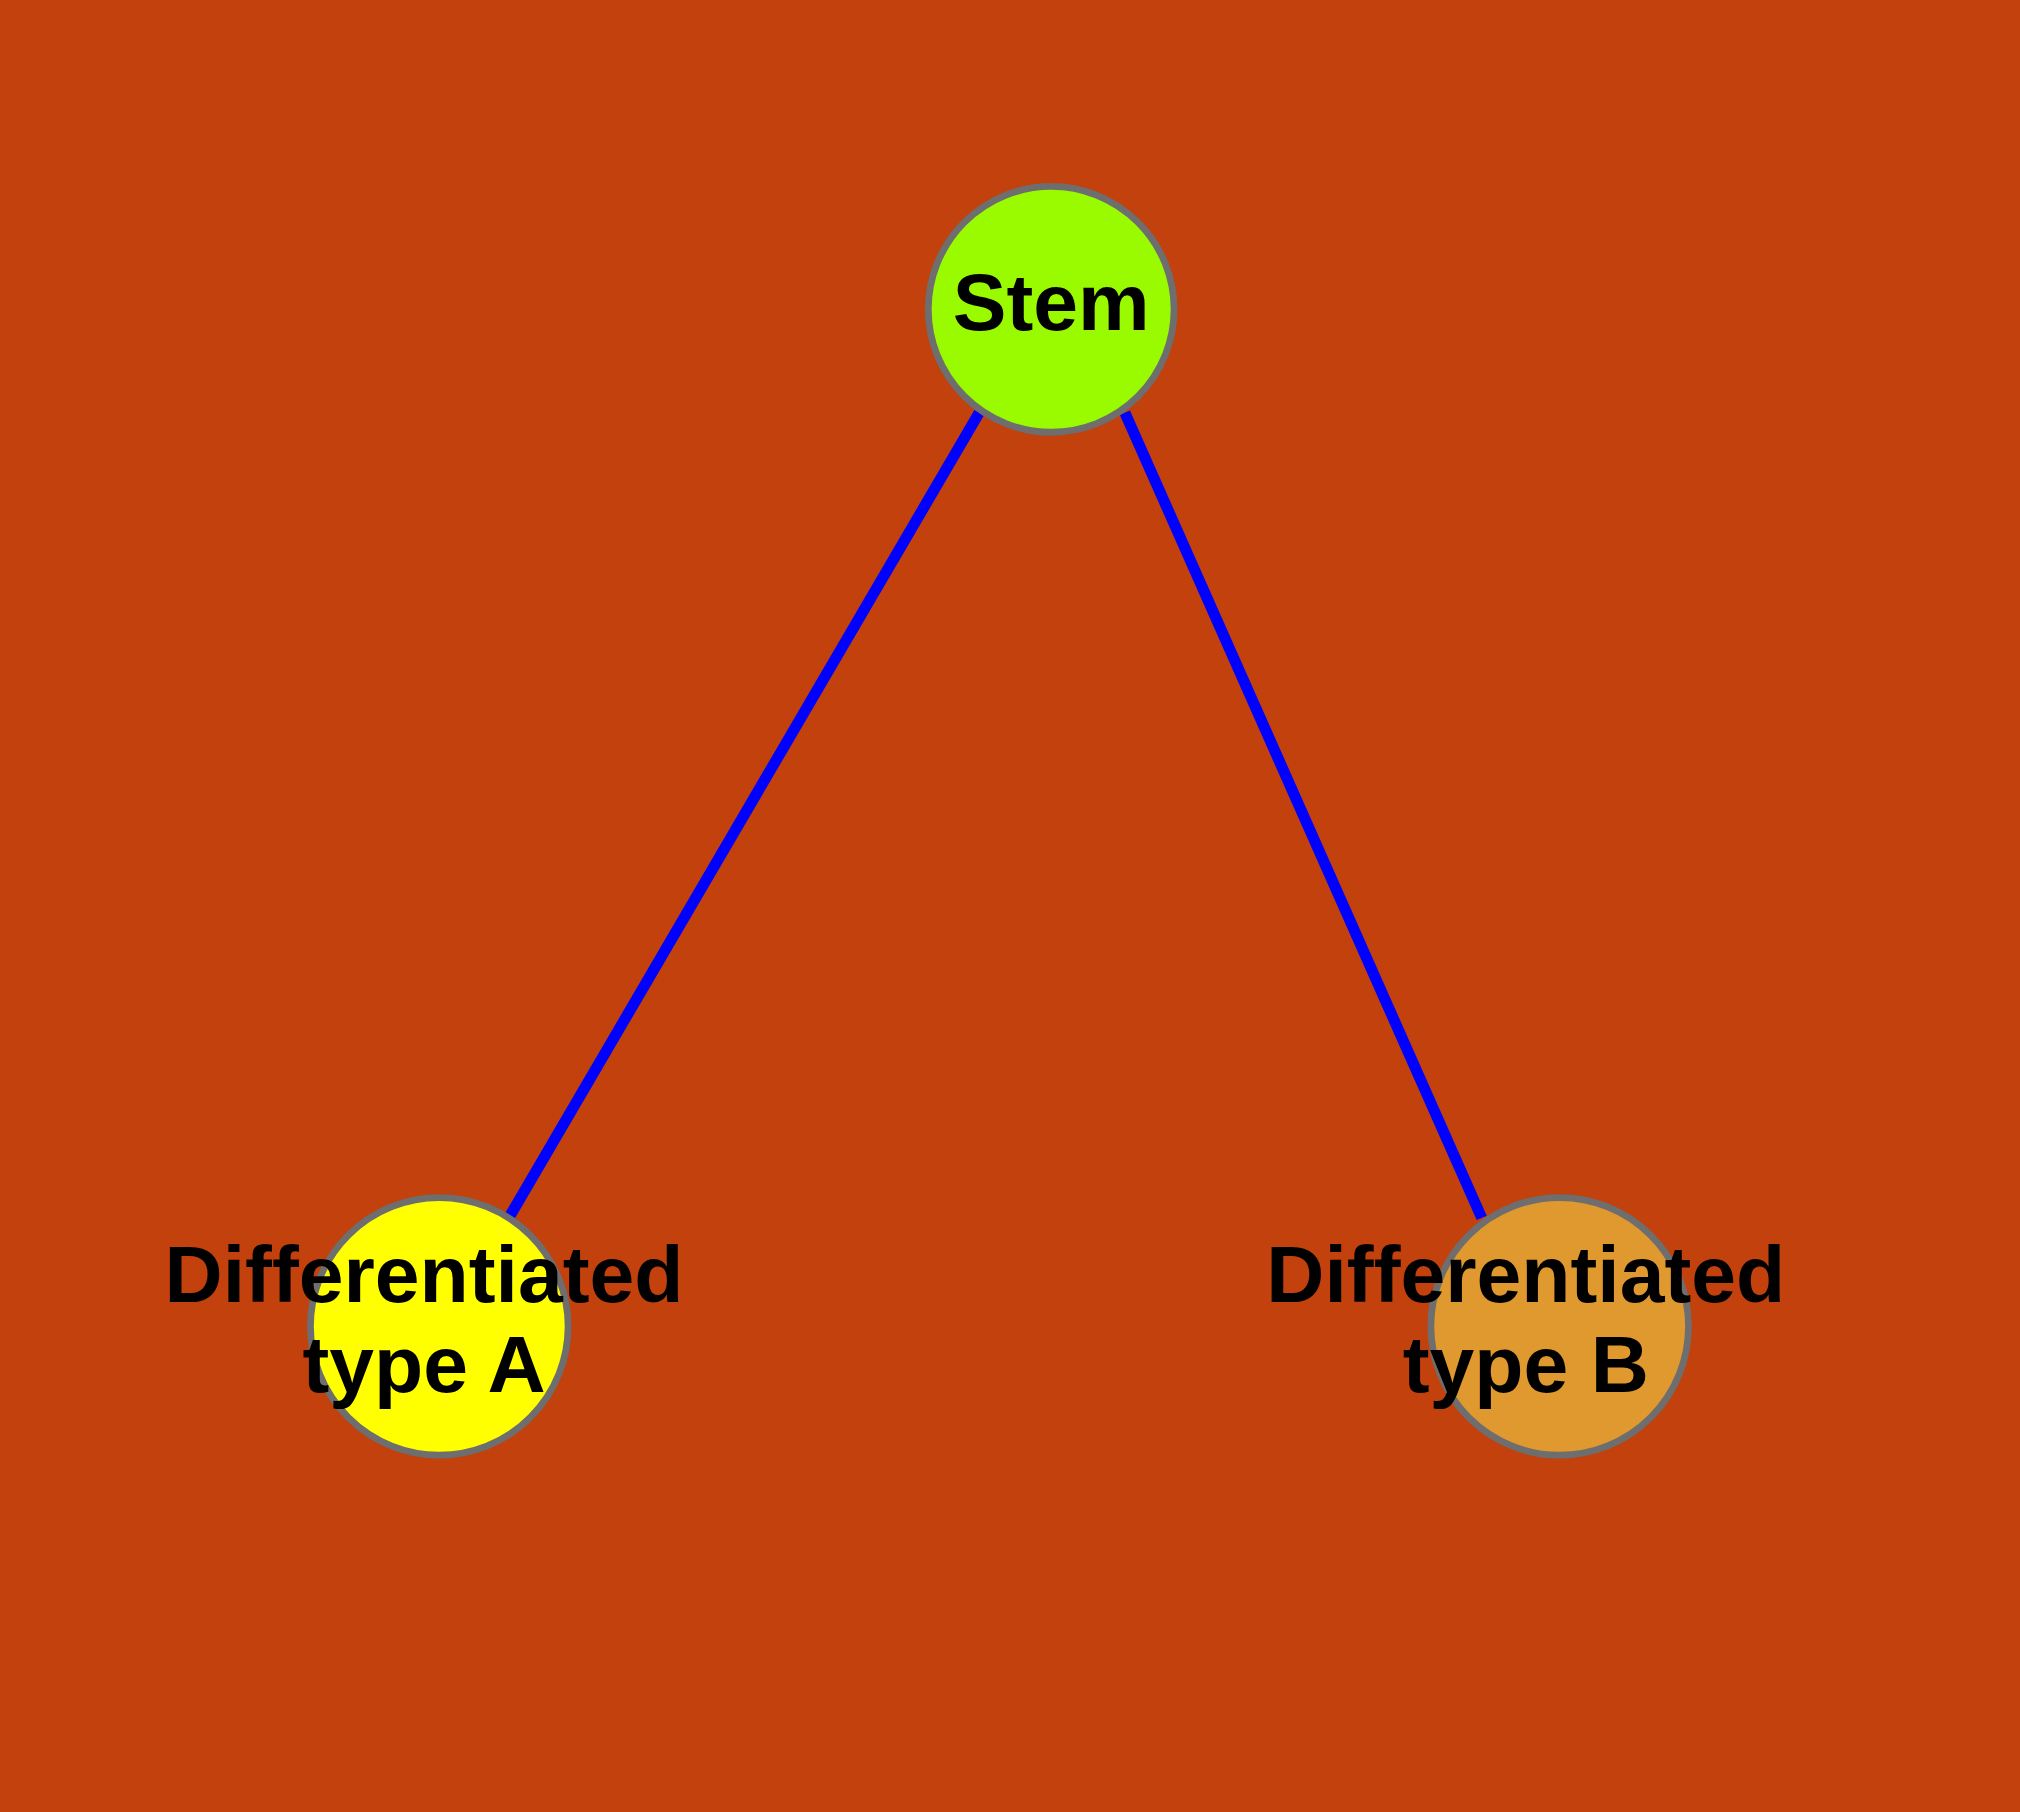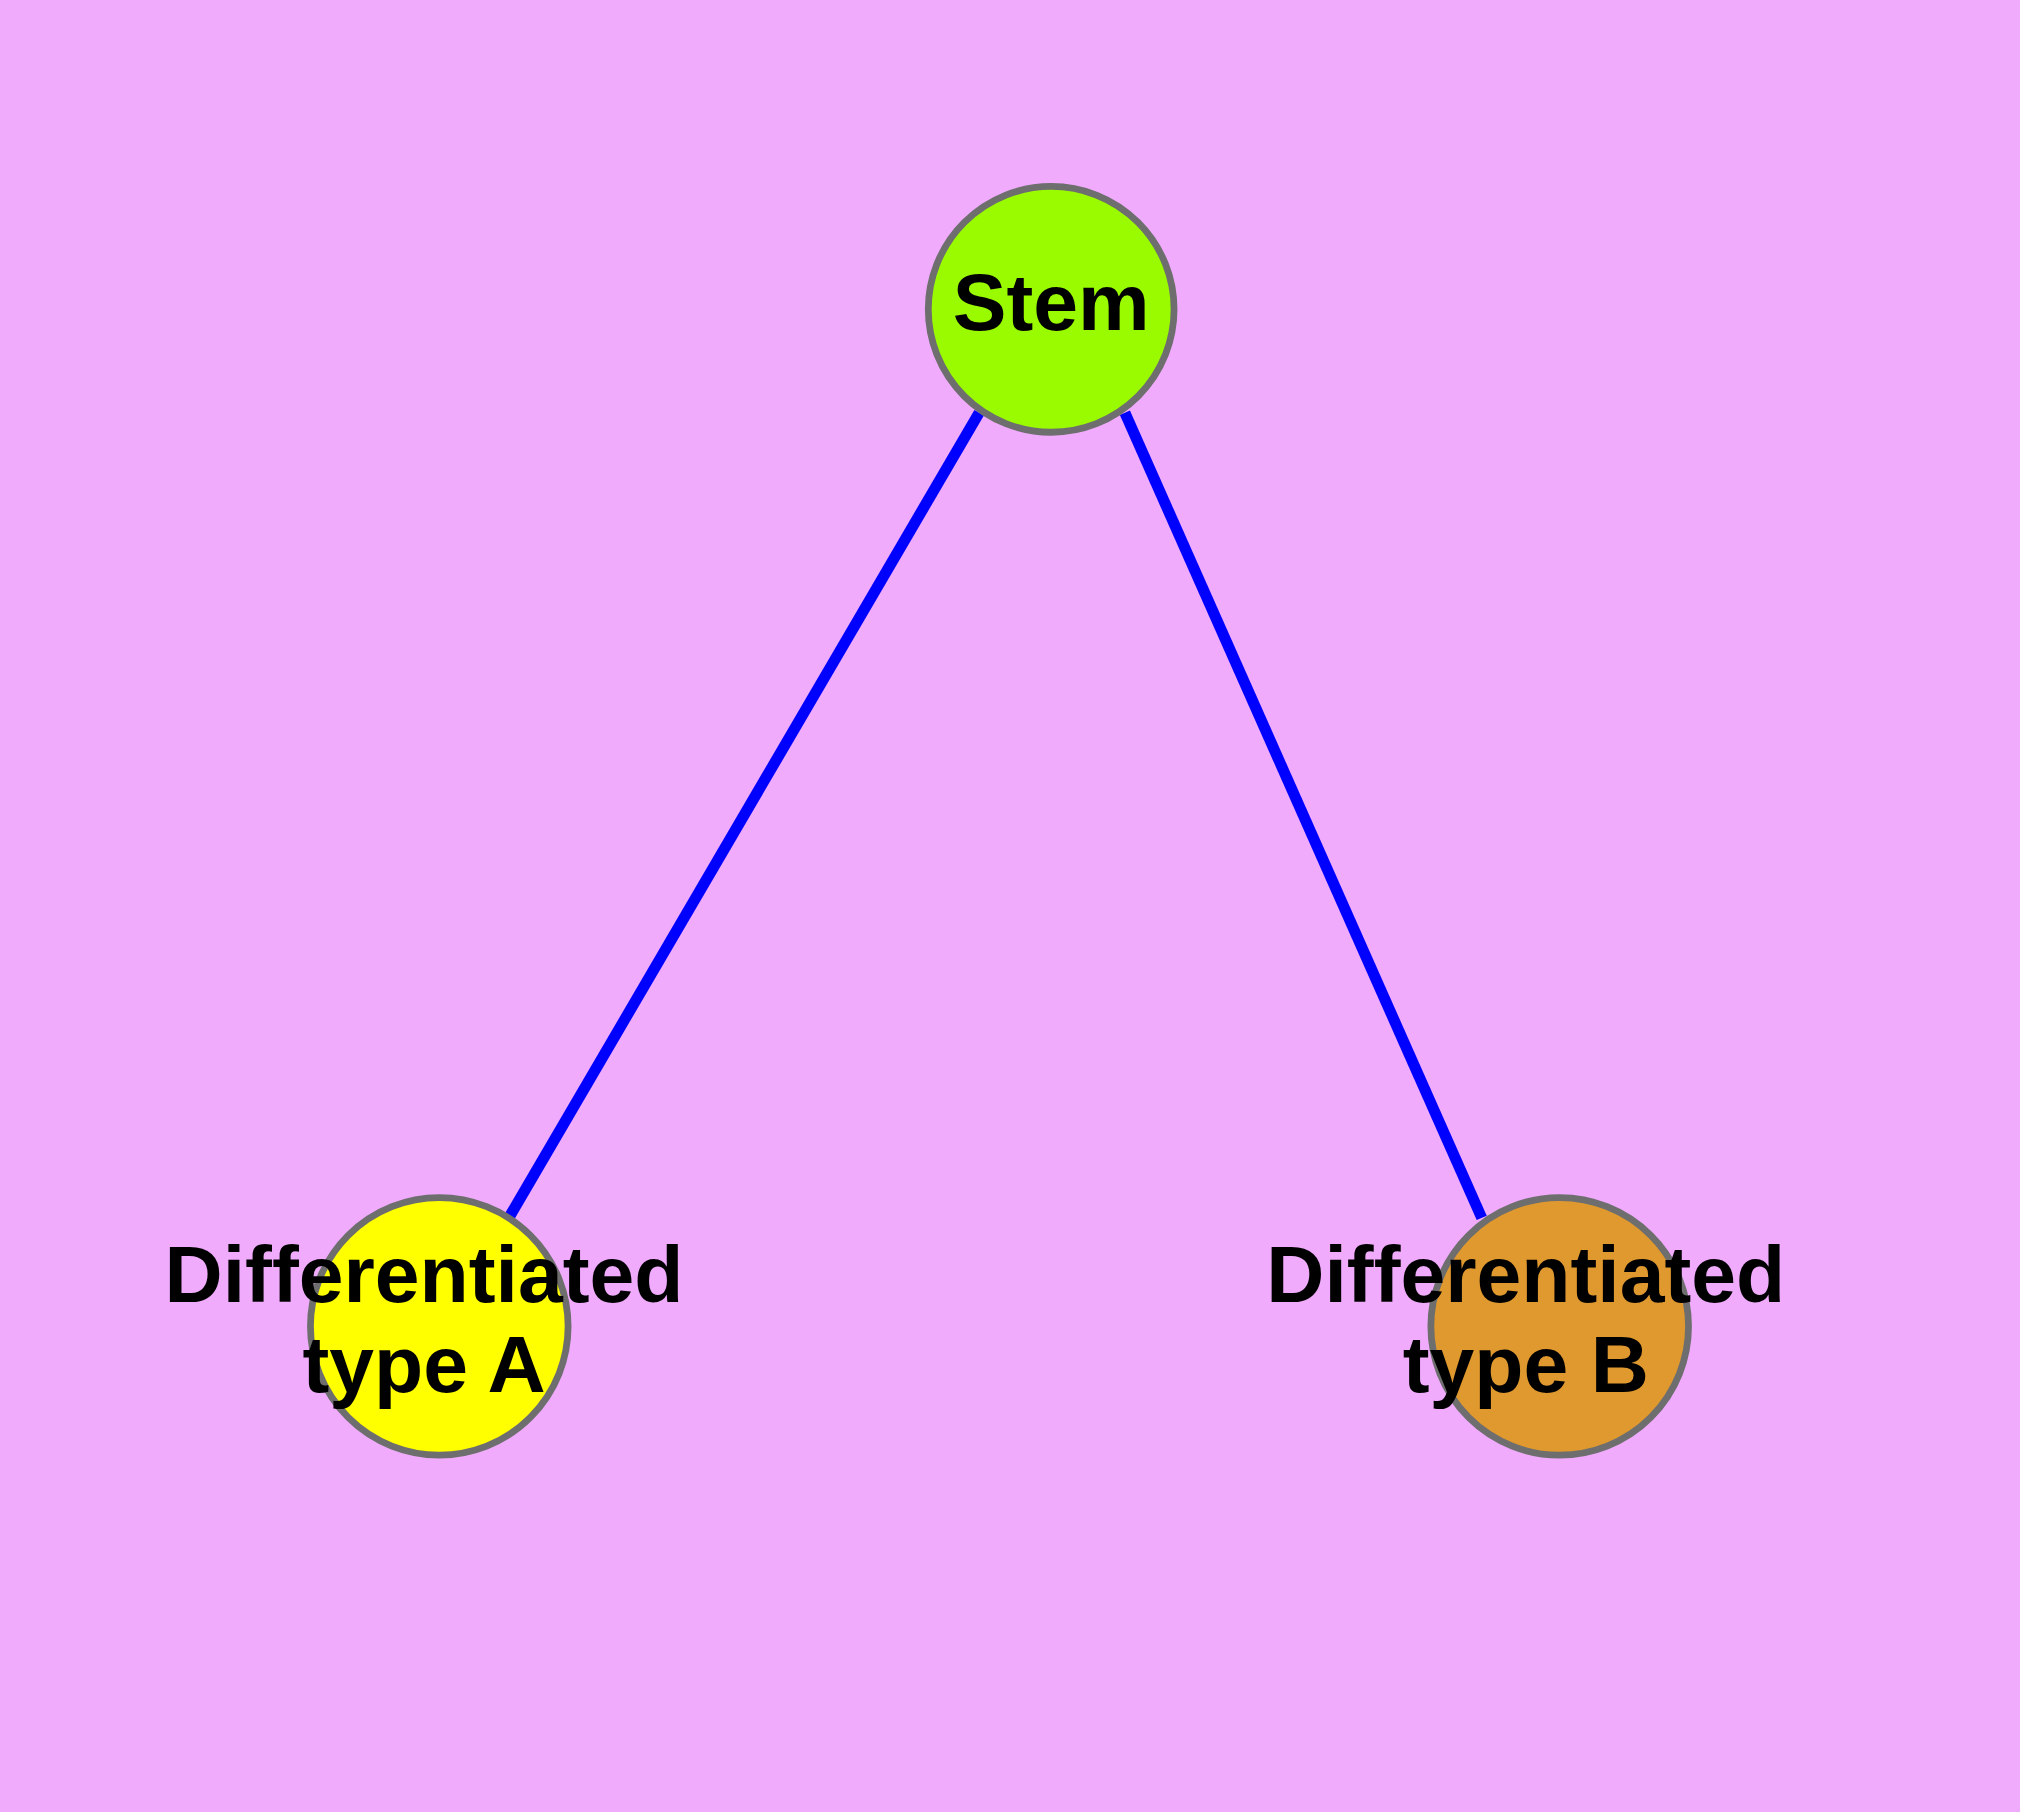--- a/index.html
+++ b/index.html
@@ -37,21 +37,21 @@
     fill: none;
   }
   .node-circle {
     stroke: #6e6e6e;
     stroke-width: 8;
   }
 </style>
 </head>
 <body>
 
-<div id="canvas" style="width: 2021px; height: 1812px; background: #f0abfc;">
+<div id="canvas" style="width: 2021px; height: 1812px; background: #c2410c;">
   <svg id="graph-svg" viewBox="0 0 2384 2138" style="width: 2021px; height: 1812px;">
 
     <g>
       <line class="edge-line" x1="1155" y1="487" x2="600" y2="1437" stroke="#0000ff" stroke-width="13"></line>
       <line class="edge-line" x1="1327" y1="487" x2="1748" y2="1437" stroke="#0000ff" stroke-width="13"></line>
     </g>
 
     <g>
       <circle class="node-circle" cx="1240" cy="365" r="145" fill="#9afb00" stroke="#6e6e6e" stroke-width="8"></circle>
       <circle class="node-circle" cx="518" cy="1565" r="152" fill="#ffff00" stroke="#6e6e6e" stroke-width="8"></circle>

